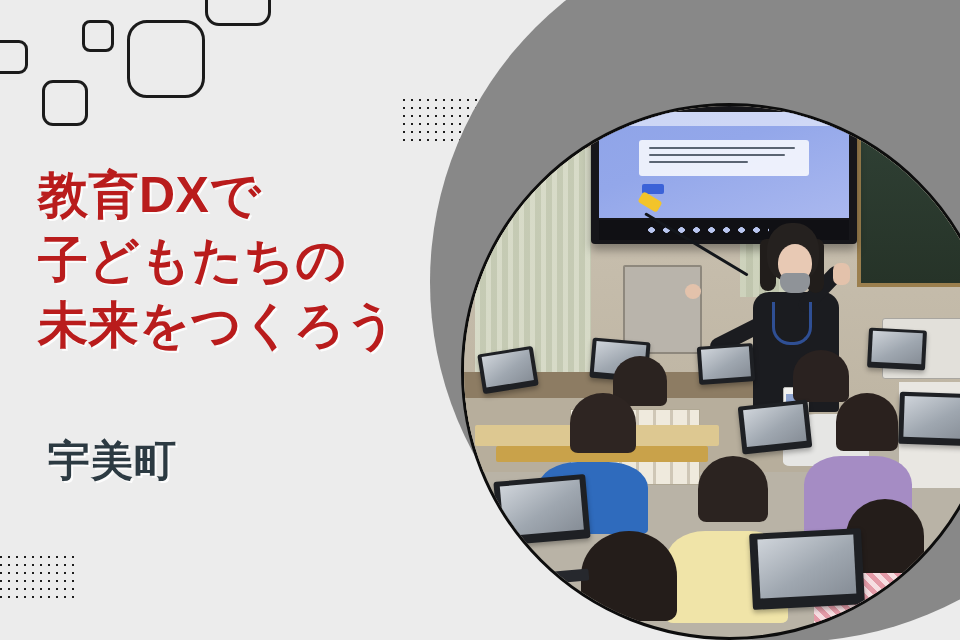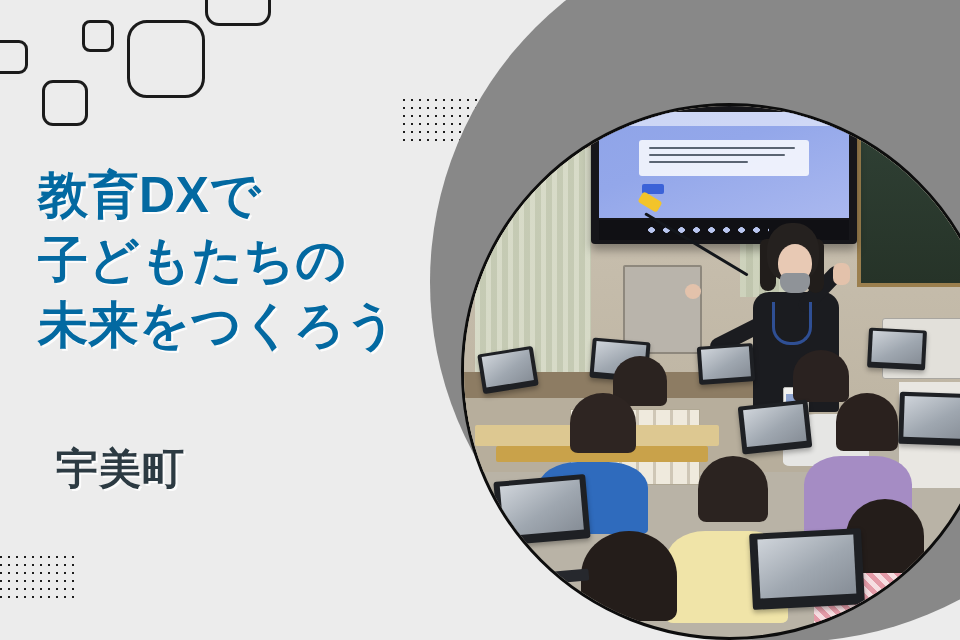--- a/index.html
+++ b/index.html
@@ -273,30 +273,30 @@
 
   
   #text-block {
     position: absolute;
     left: 38px;
     top: 163px;
     z-index: 5;
   }
   #headline {
     margin: 0;
-    color: #0369a1;
+    color: #b91c1c;
     font-size: 50px;
     font-weight: bold;
     line-height: 1.30;
     letter-spacing: 0.5px;
     text-shadow: 2px 2px 0 rgba(255,255,255,.85);
     white-space: pre;
   }
   #subtitle {
-    margin: 16px;
+    margin: 8px;
     position: absolute;
     left: 2px;
     top: 262px;
     color: #2c3a42;
     font-size: 42px;
     font-weight: bold;
     letter-spacing: 1px;
     text-shadow: 2px 2px 0 rgba(255,255,255,.85);
     white-space: pre;
   }

